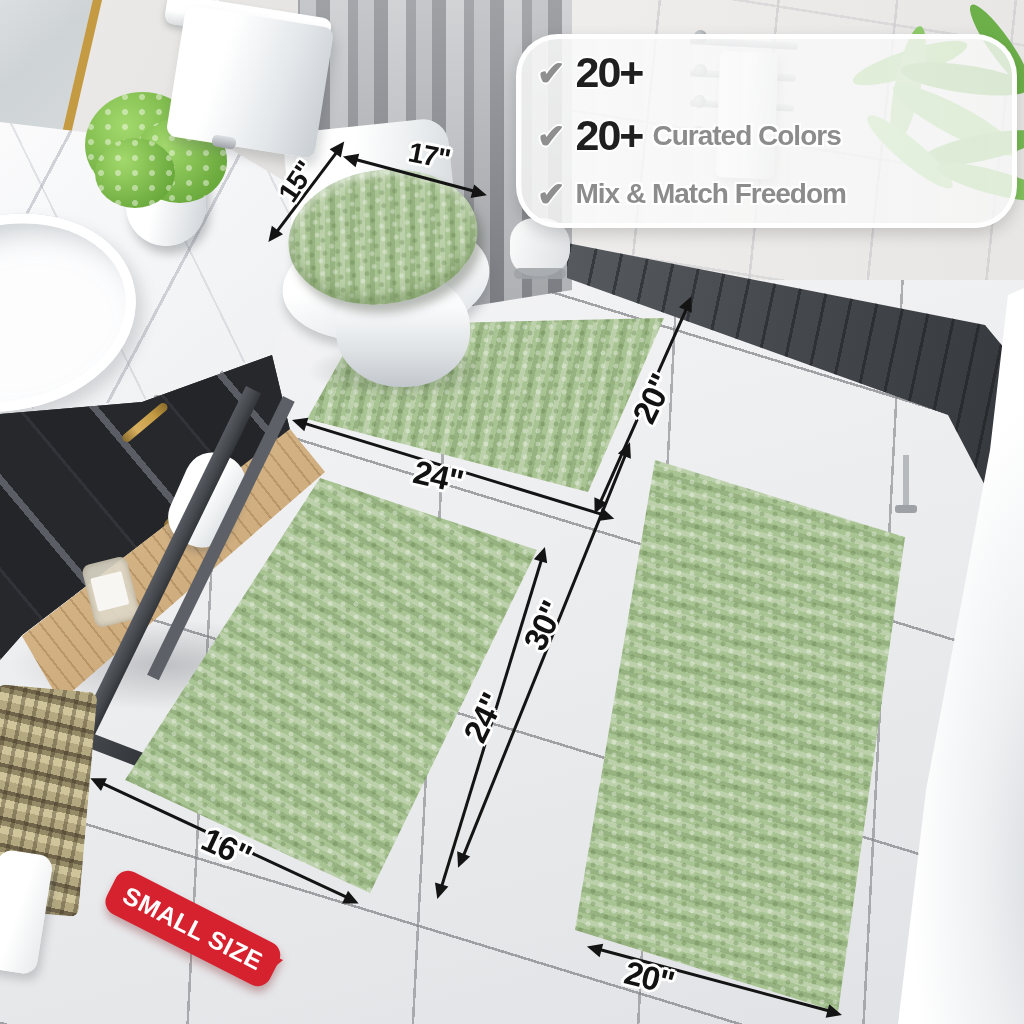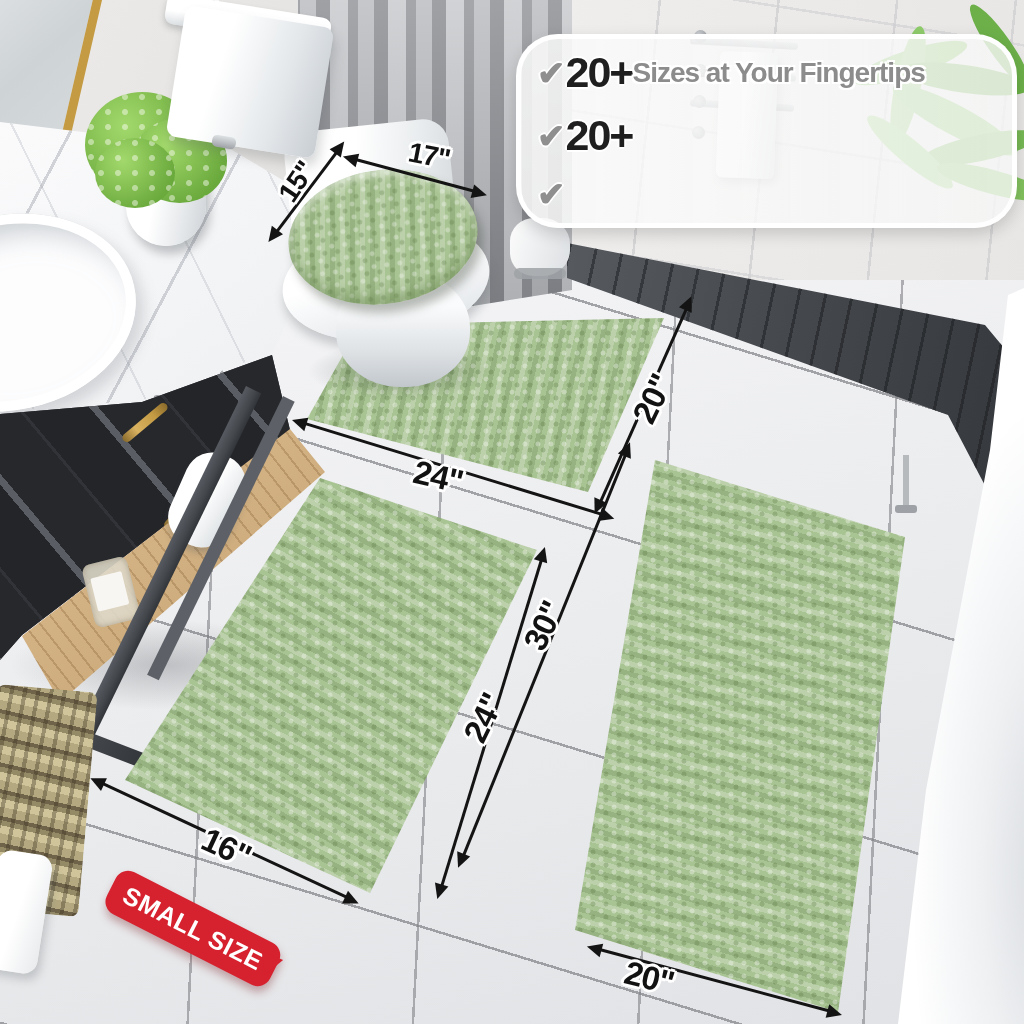--- a/index.html
+++ b/index.html
@@ -140,21 +140,21 @@
   .dim-label{position:absolute;transform:translate(-50%,-50%) rotate(var(--rot,0deg));
     font-weight:800;font-size:33px;letter-spacing:-1px;color:#121212;white-space:nowrap;z-index:40;
     text-shadow:-3px 0 0 #fff,3px 0 0 #fff,0 -3px 0 #fff,0 3px 0 #fff,-2px -2px 0 #fff,2px -2px 0 #fff,-2px 2px 0 #fff,2px 2px 0 #fff;}
 
   
   .banner{left:516px;top:34px;width:501px;height:194px;z-index:50;border-radius:42px;
     border:5px solid rgba(255,255,255,.97);
     background:linear-gradient(90deg, rgba(251,251,251,.84), rgba(247,247,247,.8));
     box-shadow:0 6px 16px rgba(0,0,0,.16);
     display:flex;flex-direction:column;justify-content:space-between;padding:12px 16px;}
-  .feature-row{display:flex;align-items:center;gap:0;}
+  .feature-row{display:flex;align-items:center;gap:10px;}
   .feature-check{font-size:34px;font-weight:bold;color:var(--checkmark-gray,#8f8f8f);line-height:1;
     text-shadow:-2px 0 0 #fff,2px 0 0 #fff,0 -2px 0 #fff,0 2px 0 #fff;}
   .feature-check::before{content:"\2714";}
   .feature-value{font-size:43px;font-weight:800;letter-spacing:-2px;color:var(--banner-number,#1f1f1f);line-height:1;
     text-shadow:-2px 0 0 #fff,2px 0 0 #fff,0 -2px 0 #fff,0 2px 0 #fff;}
   .feature-value:empty{display:none;}
   .feature-label{font-size:28px;font-weight:700;letter-spacing:-1px;color:var(--banner-text,#8c8c8c);line-height:1;white-space:nowrap;
     text-shadow:-2px -2px 0 #fff,2px -2px 0 #fff,-2px 2px 0 #fff,2px 2px 0 #fff;}
 
   
@@ -252,27 +252,28 @@
   <div class="dim-label" style="left:653px;top:399px;--rot:-64deg;">20"</div>
   <div class="dim-label" style="left:226px;top:848px;--rot:25deg;">16"</div>
   <div class="dim-label" style="left:484px;top:718px;--rot:-64deg;">24"</div>
   <div class="dim-label" style="left:544px;top:626px;--rot:-64deg;">30"</div>
   <div class="dim-label" style="left:649px;top:978px;--rot:14deg;">20"</div>
 
   <div class="abs banner">
     <div class="feature-row">
       <span class="feature-check"></span>
       <span class="feature-value">20+</span>
-      <span class="feature-label">Sizes at Your Fingertips</span>
     </div>
     <div class="feature-row">
       <span class="feature-check"></span>
       <span class="feature-value">20+</span>
+      <span class="feature-label">Curated Colors</span>
     </div>
     <div class="feature-row">
       <span class="feature-check"></span>
 
+      <span class="feature-label">Mix &amp; Match Freedom</span>
     </div>
   </div>
 
   <div class="abs badge">SMALL SIZE</div>
 
 </div>
 
 </body></html>

